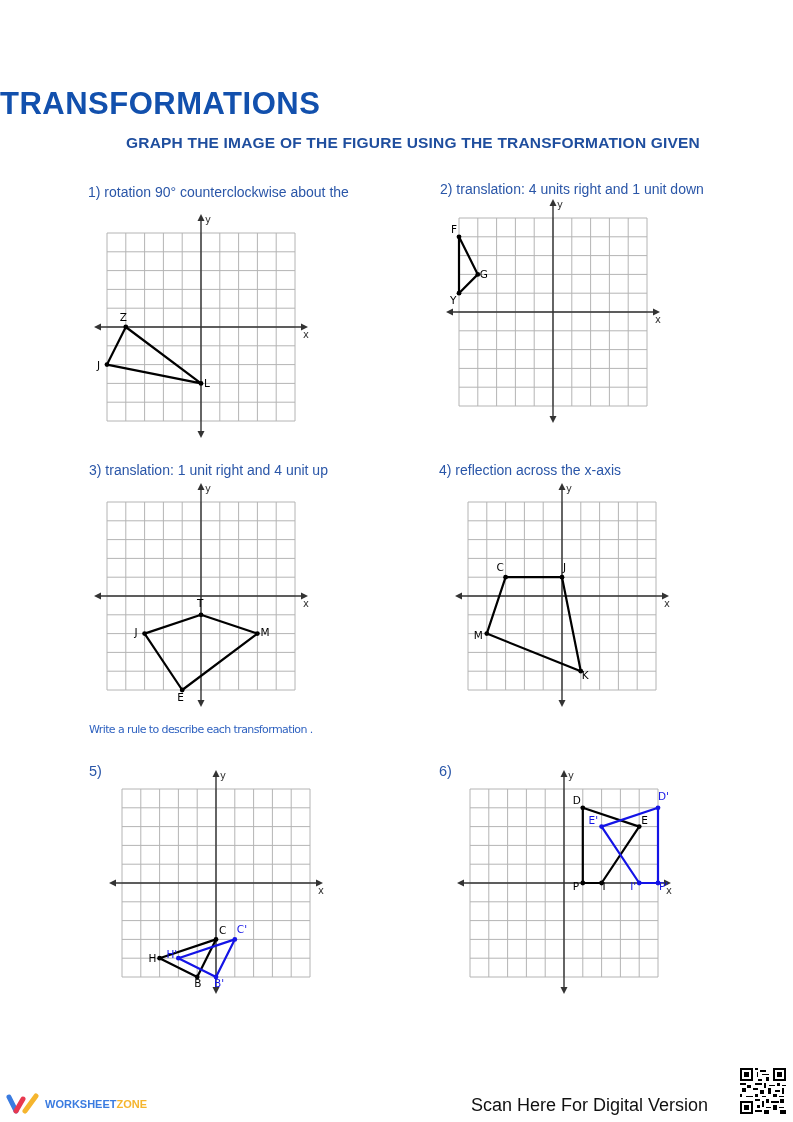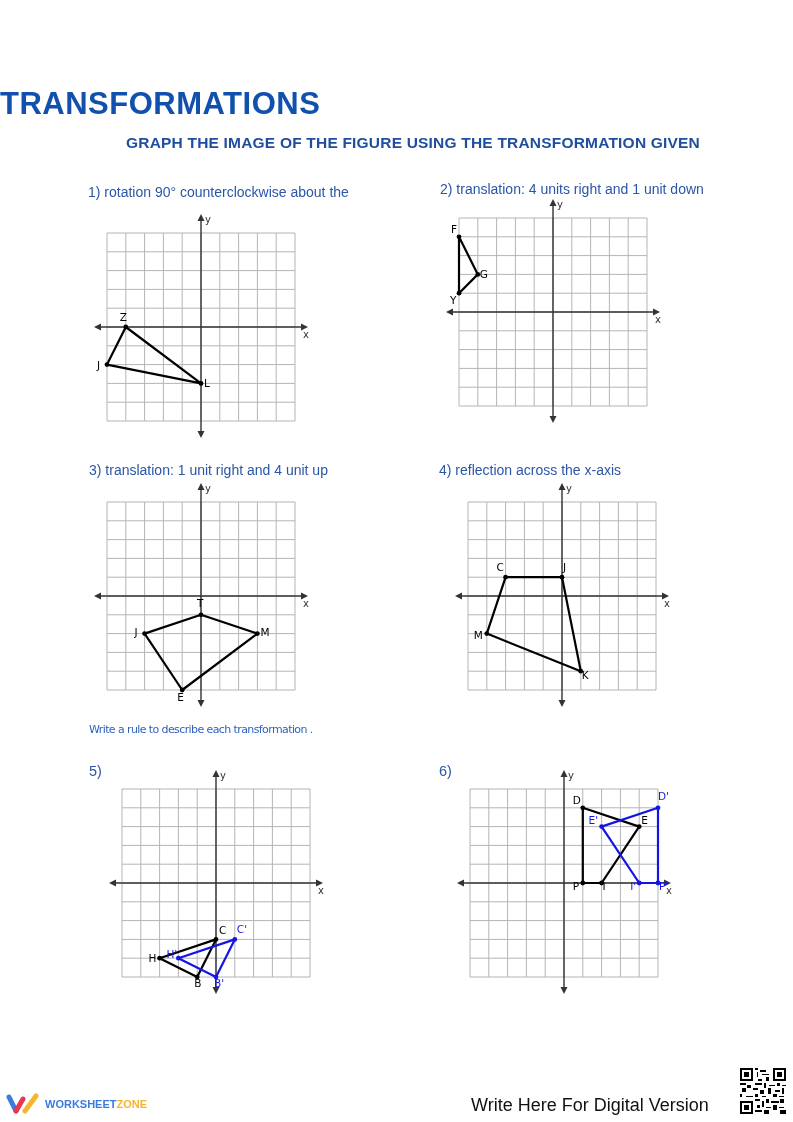--- a/index.html
+++ b/index.html
@@ -333,21 +333,21 @@
 
 <div class="footer-logo">
   <svg width="34" height="22" viewBox="0 0 34 22">
     <line x1="3" y1="4" x2="10" y2="18" stroke="#3a7be0" stroke-width="5" stroke-linecap="round"></line>
     <line x1="10" y1="18" x2="17" y2="6" stroke="#e8384f" stroke-width="5" stroke-linecap="round"></line>
     <line x1="19" y1="18" x2="30" y2="3" stroke="#f5b52e" stroke-width="5" stroke-linecap="round"></line>
   </svg>
   <span class="logo-text"><span class="w1">WORKSHEET</span><span class="w2">ZONE</span></span>
 </div>
 
-<div class="scan-text">Write Here For Digital Version</div>
+<div class="scan-text">Scan Here For Digital Version</div>
 
 <svg class="qr" viewBox="0 0 25 25" shape-rendering="crispEdges">
   <rect x="0" y="0" width="25" height="25" fill="#fff"></rect>
   <g fill="#000">
     <rect x="0" y="0" width="7" height="7"></rect>
       <rect x="1" y="1" width="5" height="5" fill="#fff"></rect>
       <rect x="2" y="2" width="3" height="3"></rect>
     <rect x="18" y="0" width="7" height="7"></rect>
       <rect x="19" y="1" width="5" height="5" fill="#fff"></rect>
       <rect x="20" y="2" width="3" height="3"></rect>

